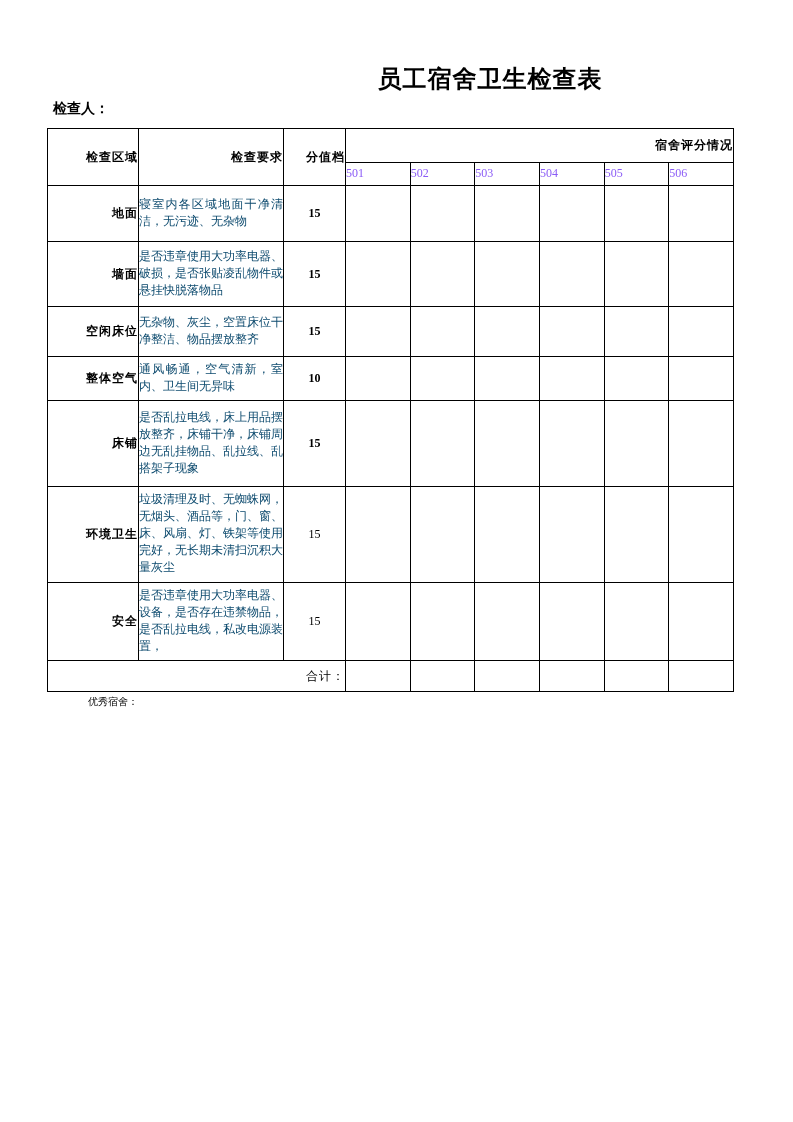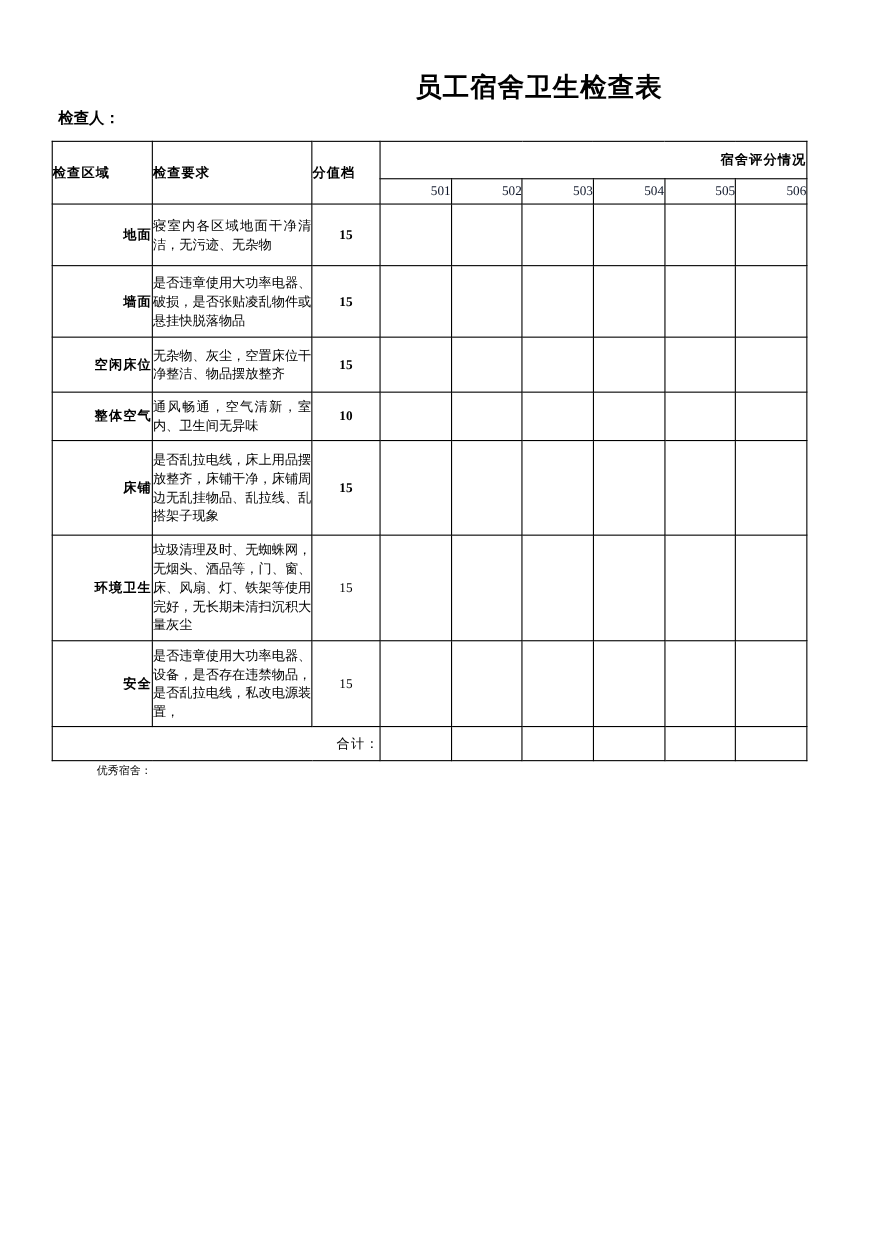--- a/index.html
+++ b/index.html
@@ -72,65 +72,65 @@
   }
 
   
   col.c-area  { width: 91px; }
   col.c-req   { width: 145px; }
   col.c-score { width: 62px; }
   col.c-room  { width: 64.66px; }
 
   
   .th-area, .th-req, .th-score {
-    text-align: left;
+    text-align: right;
     font-family: Liberation Sans, sans-serif;
     font-size: 15px;
     font-weight: 700;
     letter-spacing: 1px;
     height: 56px;
     margin-top: 36px;
   }
   .th-group {
     text-align: right;
     font-family: "DejaVu Serif", "Liberation Serif", serif;
     font-size: 15px;
     font-weight: 700;
     letter-spacing: 1px;
     padding-right: 8px;
     height: 32px;
     vertical-align: middle;
   }
   .th-room {
-    text-align: right;
+    text-align: left;
     font-family: "Liberation Serif", "DejaVu Serif", serif;
     font-size: 11px;
     font-weight: 400;
-    color: #0f172a;
+    color: #8b5cf6;
     height: 22px;
   }
 
   
   .td-area {
     text-align: right;
     font-family: "DejaVu Serif", "Liberation Serif", serif;
     font-size: 14px;
     font-weight: 700;
     letter-spacing: 1px;
   }
   .td-req {
-    font-family: Liberation Sans, sans-serif;
+    font-family: Liberation Mono, monospace;
     font-size: 12px;
     line-height: 17px;
     text-align: justify;
     text-align-last: left;
     text-justify: inter-character;
     padding: 2px 3px 2px 4px;
     vertical-align: top;
-    color: #000000;
+    color: #0c4a6e;
   }
   .td-score {
     text-align: center;
     font-family: "Liberation Serif", "DejaVu Serif", serif;
     font-size: 12px;
     font-weight: 700;
   }
   .td-score.plain {
     font-weight: 400;
     font-size: 12px;

